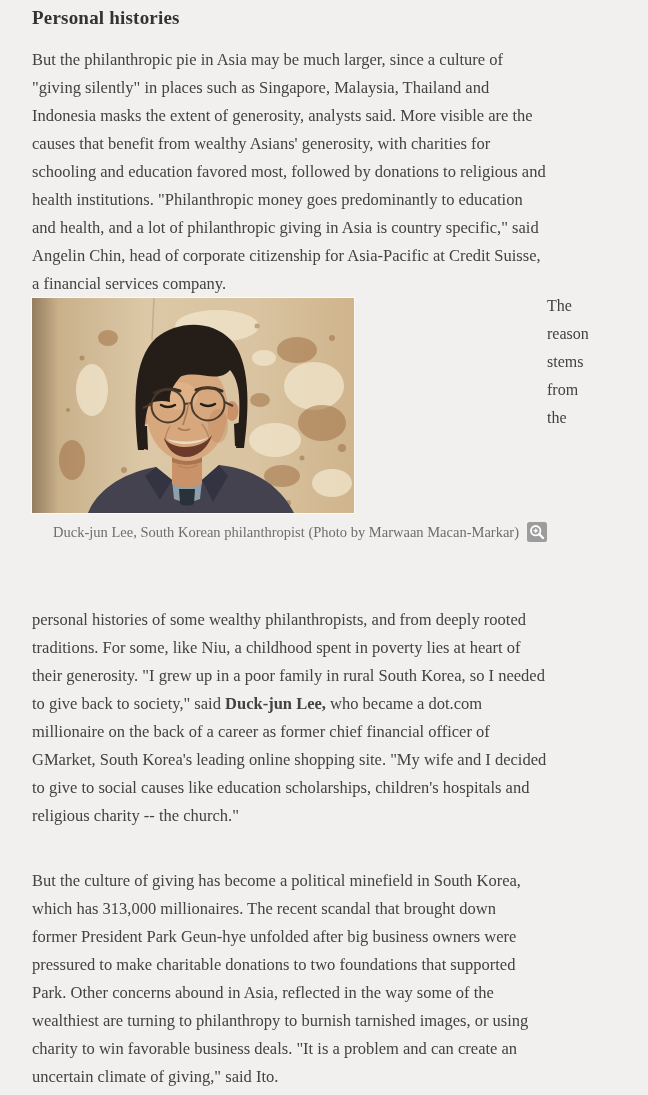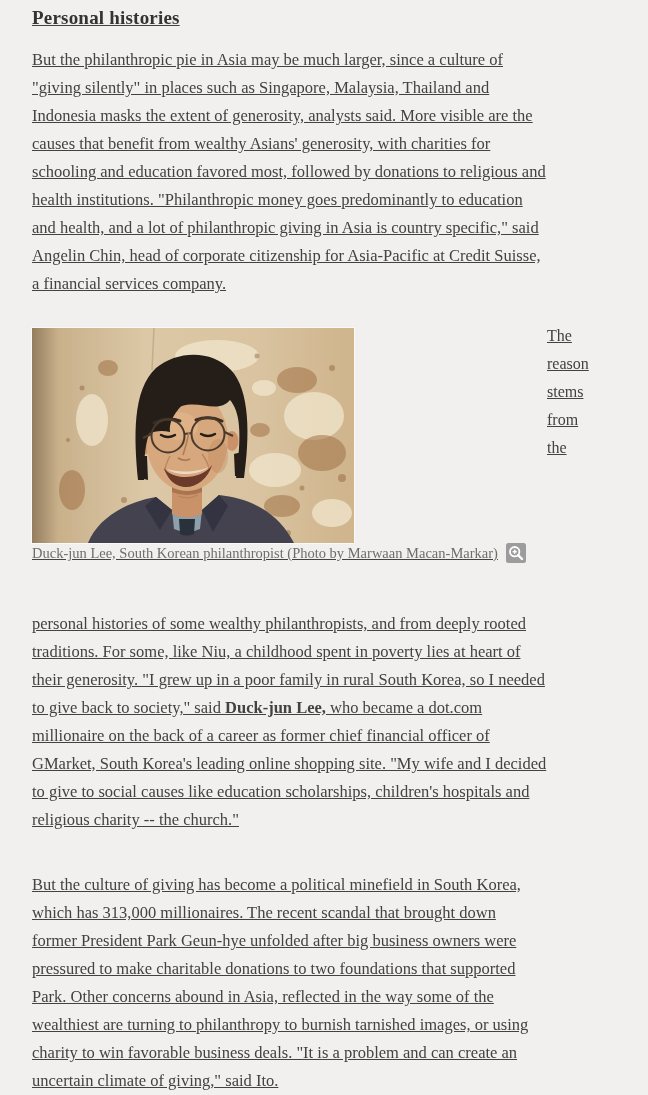--- a/index.html
+++ b/index.html
@@ -9,52 +9,53 @@
     font-family: "Liberation Serif", "DejaVu Serif", serif;
     color: #424242;
   }
   .page {
     width: 648px;
     height: 1095px;
     overflow: hidden;
     box-sizing: border-box;
     padding: 7px 26px 0 32px;
     background: #f1f0ee;
-    text-decoration: underline;
   }
   .heading {
     font-size: 19px;
     font-weight: bold;
     color: #333333;
     margin: 0 0 17px 0;
     letter-spacing: .2px;
   }
   .para {
     font-size: 16.5px;
     line-height: 28px;
     margin: 0;
     white-space: pre-line;
   }
-  .para-1 { margin-bottom: 30px; }
+  .para-1 { }
   .figure-row {
     display: flex;
     align-items: flex-start;
   }
   .figure-block { width: 515px; flex: 0 0 515px; }
   .photo-frame {
     width: 322px;
     height: 215px;
     background: #d6c09e;
     outline: 1px solid #fbfaf8;
     display: block;
   }
   .photo-frame svg { display: block; }
   .caption-row {
     display: flex;
     align-items: center;
+    margin-top: 9px;
+    justify-content: flex-end;
   }
   .caption-text {
     font-size: 14.5px;
     line-height: 20px;
     color: #6d6d6d;
   }
   .zoom-btn {
     margin-left: 8px;
     width: 20px;
     height: 20px;
@@ -62,21 +63,21 @@
     cursor: pointer;
     display: inline-block;
   }
   .wrap-col {
     width: 72px;
     margin-top: -6px;
     font-size: 16px;
     line-height: 28px;
     word-spacing: 100px; 
   }
-  .para-2 { margin-top: 47px; }
+  .para-2 { margin-top: 64px; }
   .name-emph { font-weight: bold; }
   .para-3 { margin-top: 37px; }
 </style>
 </head>
 <body>
 
 <div class="page">
 
   <h2 class="heading">Personal histories</h2>
 

